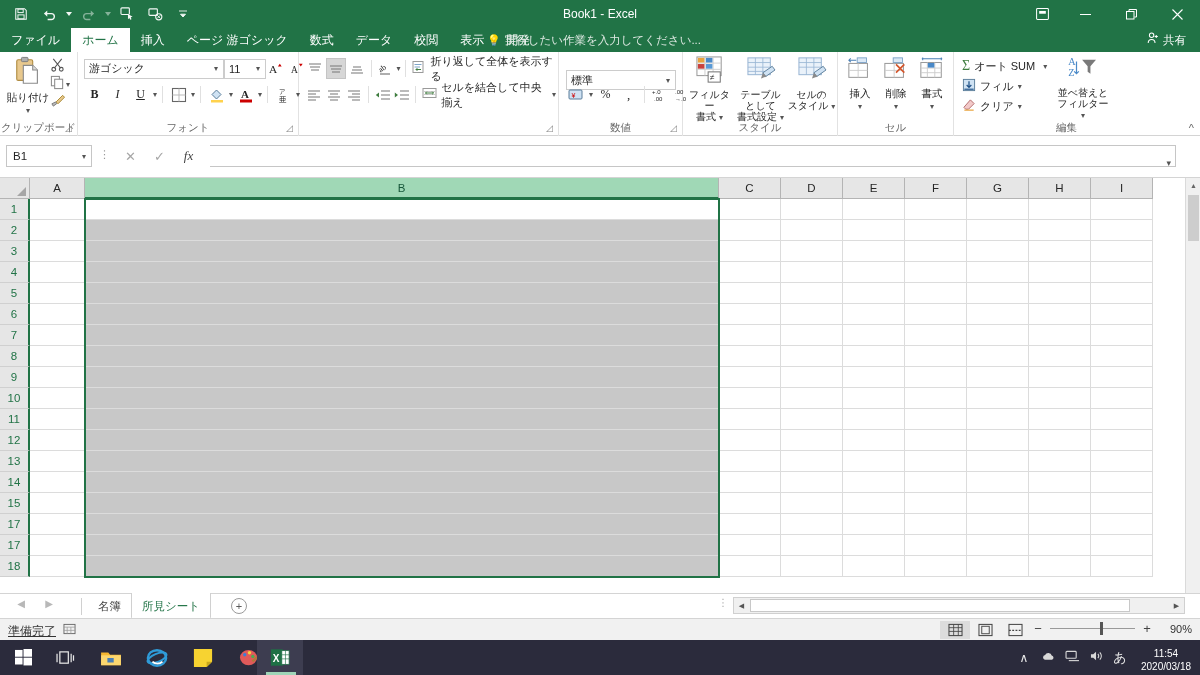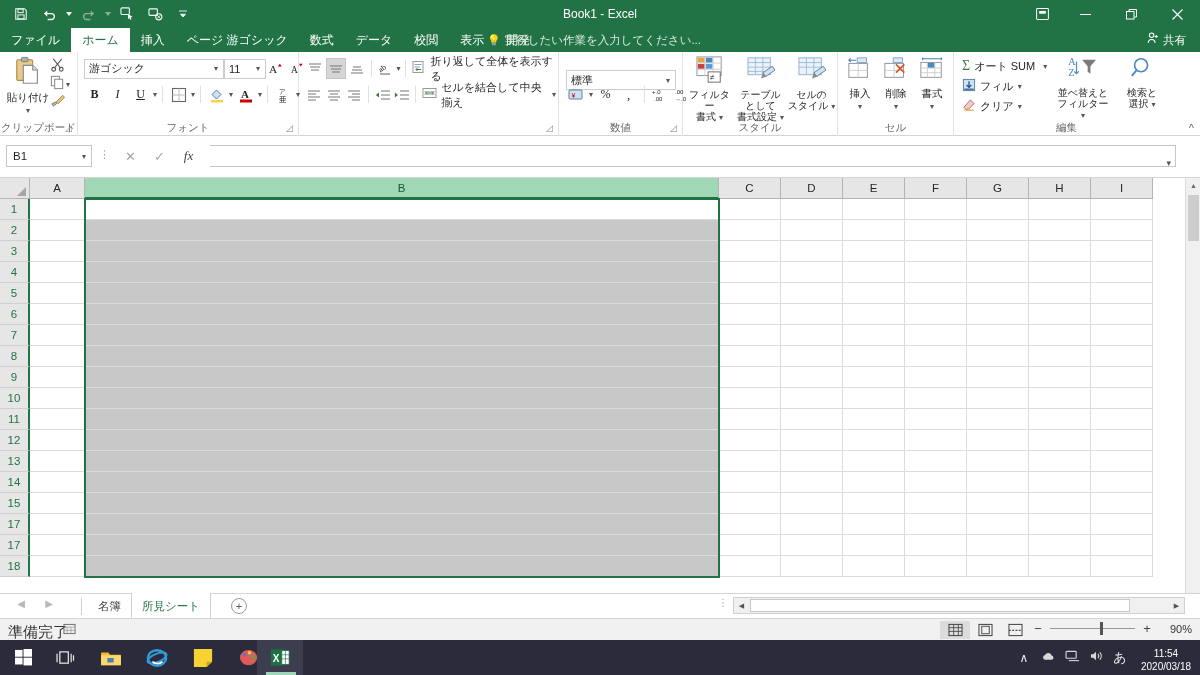--- a/index.html
+++ b/index.html
@@ -216,21 +216,21 @@
   .hs-dots { position:absolute; left:718px; top:6px; font-size:10px; color:#aaa; line-height:5px; }
   .hscroll { position:absolute; left:733px; top:3px; width:452px; height:17px; background:#f0f0f0; border:1px solid #d0d0d0; }
   .hsc-arrow { position:absolute; top:0; width:15px; height:15px; display:flex; align-items:center; justify-content:center; font-size:7px; color:#555; }
   .hsc-thumb { position:absolute; left:16px; top:1px; width:380px; height:13px; background:#fff; border:1px solid #c8c8c8; }
 
   
   .statusbar {
     position:absolute; left:0; top:618px; width:1200px; height:22px;
     background:#f1f1f1; border-top:1px solid #d4d4d4;
   }
-  .st-text { position:absolute; left:8px; top:4px; font-size:15px; color:#333; }
+  .st-text { position:absolute; left:8px; top:4px; font-size:12px; color:#333;text-decoration:underline; }
   .st-ico { position:absolute; left:63px; top:4px; font-size:11px; color:#555; }
   .views { position:absolute; left:940px; top:2px; display:flex; gap:0; }
   .vbtn { width:30px; height:18px; display:flex; align-items:center; justify-content:center; color:#444; }
   .vbtn.on { background:#dcdcdc; }
   .zoomctl { position:absolute; left:1032px; top:2px; display:flex; align-items:center; gap:6px; }
   .zminus, .zplus { font-size:13px; color:#444; width:12px; text-align:center; }
   .ztrack { width:85px; height:1px; background:#999; position:relative; }
   .zthumb { position:absolute; left:50px; top:-6px; width:3px; height:13px; background:#555; }
   .zpct { position:absolute; right:8px; top:4px; font-size:11px; color:#333; }
 
@@ -697,29 +697,20 @@
       <div class="ed-item" style="left:101px">
         <span>
           <svg width="30" height="26" viewBox="0 0 32 28">
               <text x="0" y="10" font-size="11" fill="#4a89c8" font-family="Liberation Serif, serif">A</text>
               <text x="0" y="21" font-size="11" fill="#4a89c8" font-family="Liberation Serif, serif">Z</text>
               <path d="M9 6v13M6.5 16.5L9 19l2.5-2.5" stroke="#4a89c8" stroke-width="1.3" fill="none"></path>
               <path d="M15 4h15l-6 7v8l-3-2v-6z" fill="#7a7a7a"></path>
             </svg>
         </span>
         <span class="style-lbl"><span>並べ替えと</span><br><span>フィルター</span> <span class="caretm">▾</span></span>
-      </div>
-      <div class="ed-item" style="left:160px">
-        <span>
-          <svg width="30" height="26" viewBox="0 0 32 28">
-              <circle cx="15" cy="10" r="7" fill="none" stroke="#4a89c8" stroke-width="1.8"></circle>
-              <path d="M10 15.5l-5 6" stroke="#4a89c8" stroke-width="2"></path>
-            </svg>
-        </span>
-        <span class="style-lbl"><span>検索と</span><br><span>選択</span> <span class="caretm">▾</span></span>
       </div>
       <div class="grp-label" style="width:225px">編集</div>
       <div class="ribbon-collapse">^</div>
     </div>
   </div>
 
   <div class="fbar">
     <div class="namebox">
       <span>B1</span>
       <span class="caret">▾</span>

